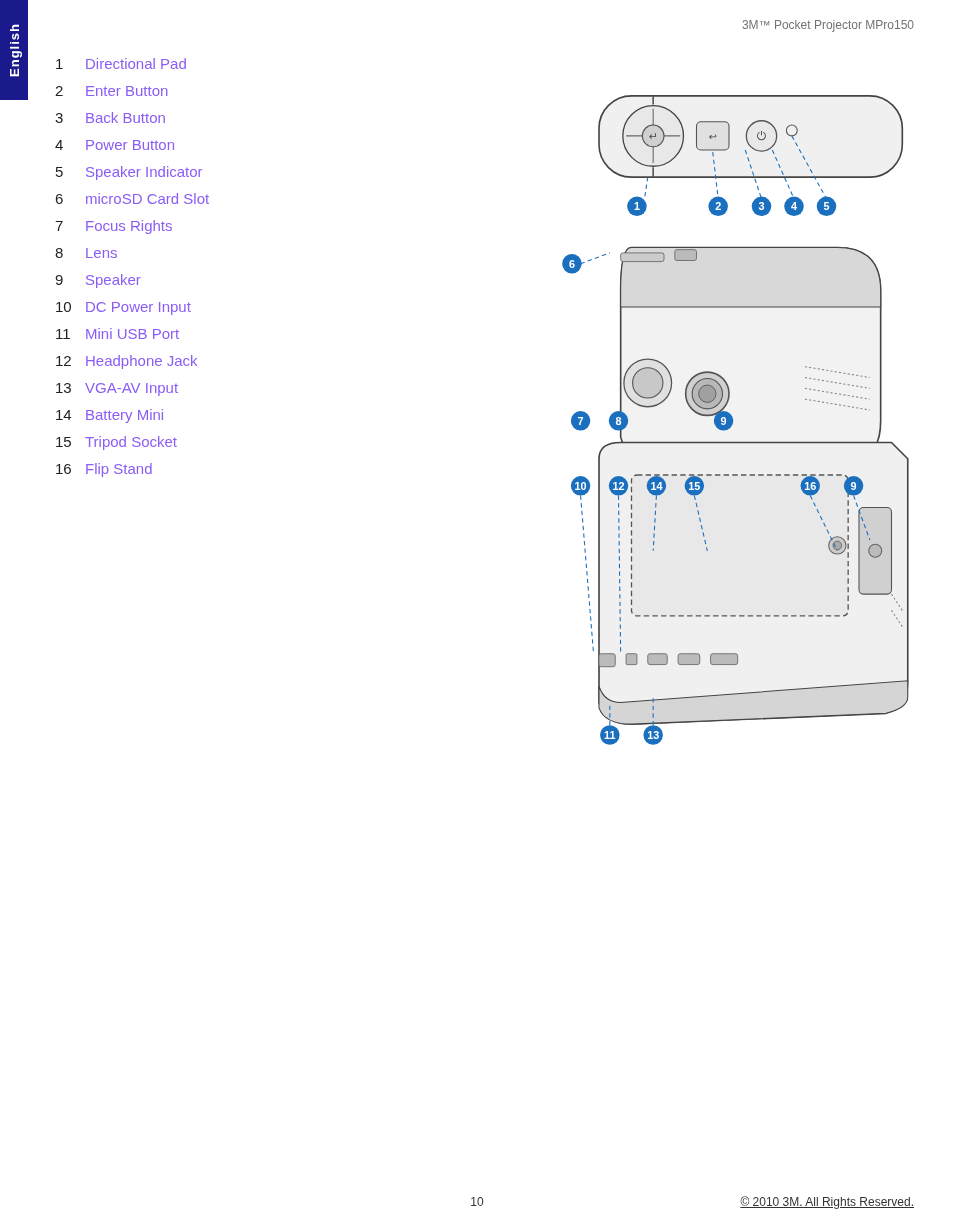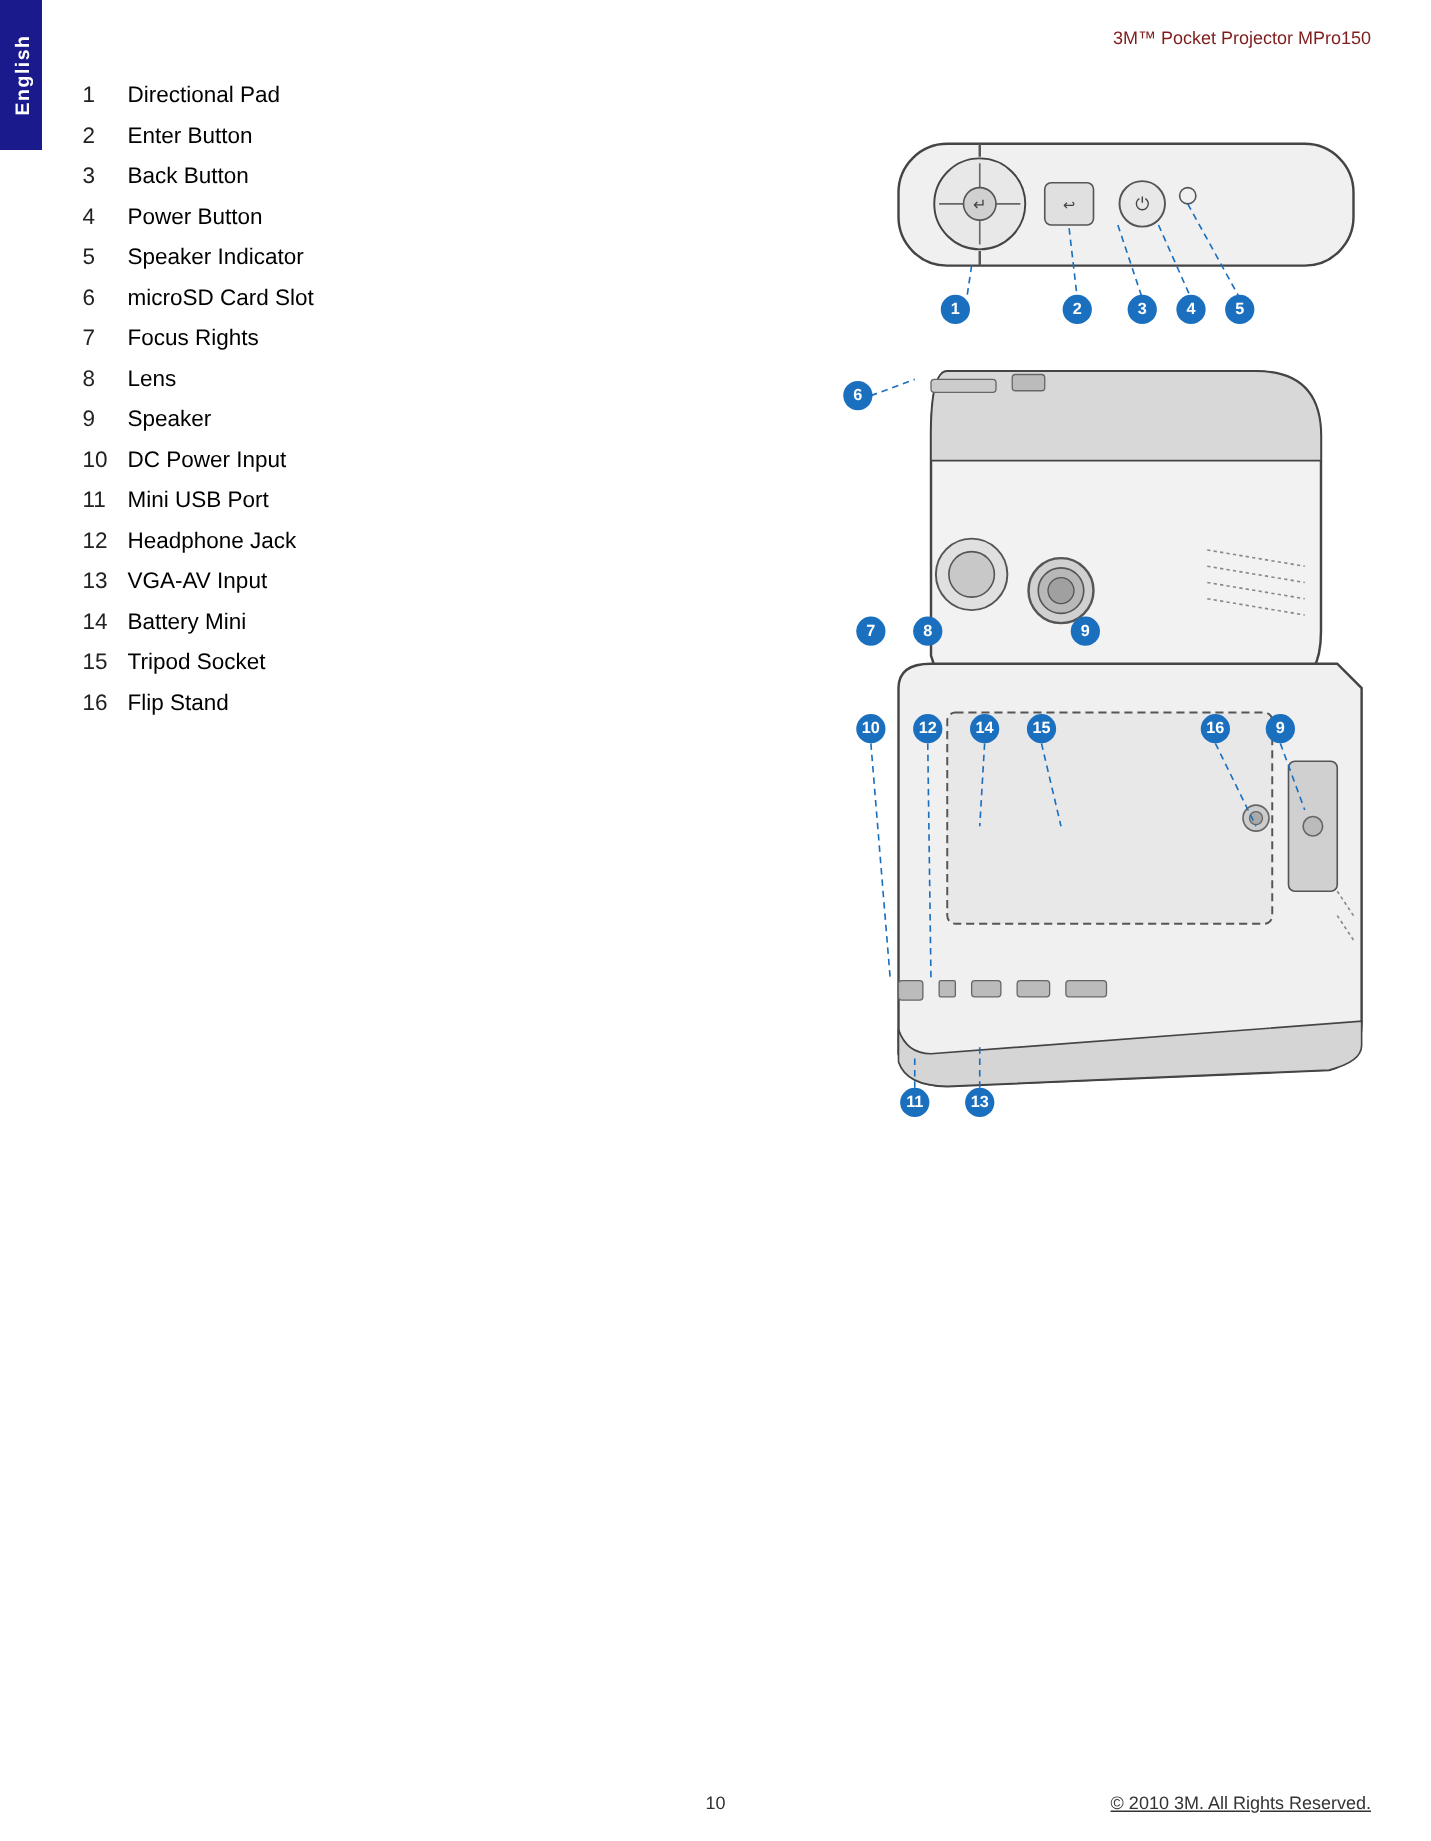--- a/index.html
+++ b/index.html
@@ -32,21 +32,21 @@
       transform: rotate(180deg);
       letter-spacing: 1px;
     }
 
     
     .page-header {
       position: absolute;
       top: 18px;
       right: 40px;
       font-size: 12px;
-      color: #7f1d1d;
+      color: #737373;
       text-align: center;
     }
 
     
     .main-content {
       position: absolute;
       left: 55px;
       top: 55px;
       right: 30px;
     }
@@ -73,21 +73,21 @@
       margin-bottom: 10px;
       font-size: 15px;
       color: #222;
     }
     .parts-list li .num {
       min-width: 30px;
       color: #222;
       font-size: 15px;
     }
     .parts-list li .label {
-      color: #000000;
+      color: #8b5cf6;
       font-size: 15px;
     }
 
     
     .diagram-container {
       position: absolute;
       top: 30px;
       right: 0;
       width: 520px;
     }

